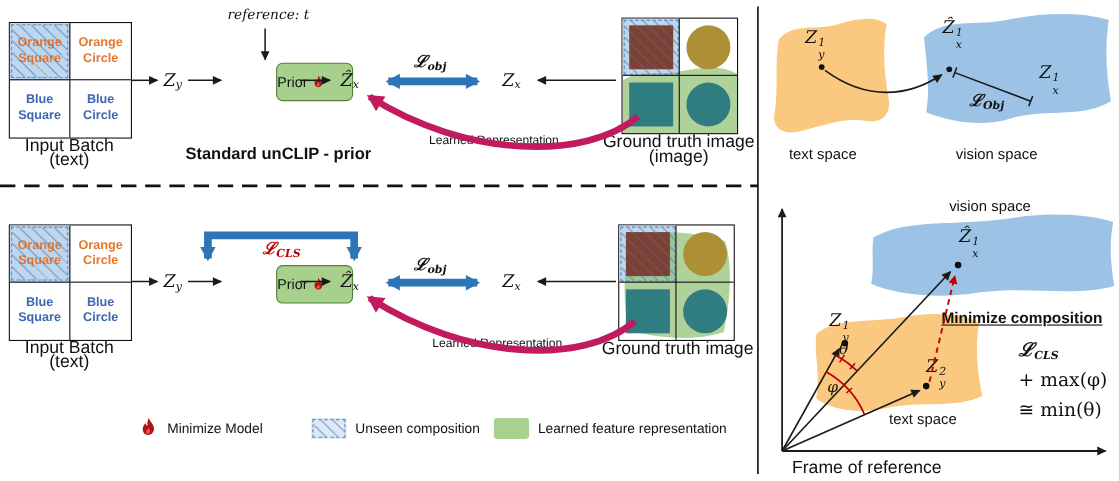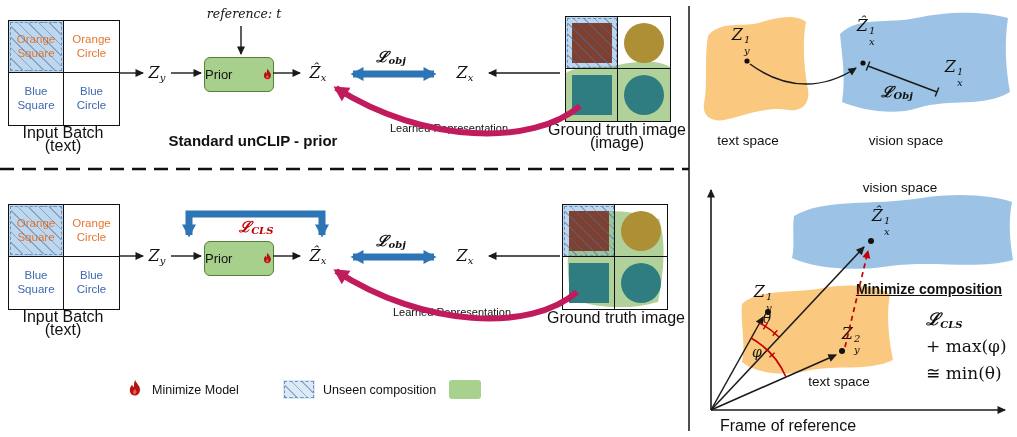--- a/index.html
+++ b/index.html
@@ -27,21 +27,21 @@
   .eq .loss{font-size:17px;}
 
   
   .ss{display:inline-flex;flex-direction:column;line-height:1.05;font-size:10px;vertical-align:-3px;margin-left:1px;font-style:italic;}
   .ss span{display:block;}
 
   
   .in-grid{position:absolute;width:110px;height:104px;border:1.6px solid #111;background:#fff;
            display:grid;grid-template-columns:1fr 1fr;grid-template-rows:1fr 1fr;z-index:2;}
   .in-cell{position:relative;display:flex;flex-direction:column;align-items:center;justify-content:center;
-           font-weight:normal;font-size:11.5px;line-height:1.18;}
+           font-weight:bold;font-size:11.5px;line-height:1.18;}
   .in-cell:nth-child(1){border-right:1.2px solid #111;border-bottom:1.2px solid #111;}
   .in-cell:nth-child(2){border-bottom:1.2px solid #111;}
   .in-cell:nth-child(3){border-right:1.2px solid #111;}
   .txt-orange{color:#E8762C;}
   .txt-blue{color:#3E68B2;}
   .unseen-bg{background:#BDD7EE;}
   .hatch::before{content:"";position:absolute;inset:1px;z-index:3;pointer-events:none;
      background:repeating-linear-gradient(45deg, rgba(80,110,160,0.5) 0 1.2px, transparent 1.2px 7.5px);
      border:1.3px dashed #6E8FBF;}
 
@@ -54,21 +54,21 @@
   .c-brown{background:#7D4031;}
   .c-olive{background:#AD8F35;}
   .c-teal{background:#2F7D80;}
   .gt-blob{position:absolute;inset:0;width:100%;height:100%;z-index:1;}
   .gt-lines{position:absolute;inset:0;z-index:4;pointer-events:none;
      background:linear-gradient(#111,#111) center/1.2px 100% no-repeat,
                 linear-gradient(#111,#111) center/100% 1.2px no-repeat;}
 
   
   .prior{position:absolute;width:68px;height:33px;background:#A8D08D;border:1.6px solid #538135;border-radius:6px;
-         display:flex;align-items:center;justify-content:space-between;gap:5px;font-size:13px;z-index:2;}
+         display:flex;align-items:center;justify-content:flex-start;gap:5px;font-size:13px;z-index:2;margin-left:47px;}
   .flame-s{width:11px;height:13px;}
   .flame-leg{position:absolute;width:16px;height:19px;z-index:3;}
 
   
   .sw{position:absolute;z-index:2;}
   .sw-unseen{width:32px;height:19px;background:#DCE9F6;position:relative;}
   .sw-green{width:32px;height:19px;background:#A9D18E;border-radius:3px;}
 </style>
 </head>
 <body>
@@ -208,20 +208,21 @@
 
   <svg class="flame-leg" style="left:127px;top:379px" viewBox="0 0 12 13">
       <use href="#flame"></use>
     </svg>
   <div class="lbl-left" style="left:152px;top:383px;font-size:12.5px">Minimize Model</div>
 
   <div class="sw sw-unseen hatch" style="left:283px;top:380px"></div>
   <div class="lbl-left" style="left:323px;top:383px;font-size:12.5px">Unseen composition</div>
 
   <div class="sw sw-green" style="left:449px;top:380px"></div>
+  <div class="lbl-left" style="left:489px;top:383px;font-size:12.5px">Learned feature representation</div>
 
   <div class="lbl math" style="left:741px;top:40px"><span>Z</span><span class="ss">
         <span>1</span>
         <span>y</span>
       </span></div>
   <div class="lbl math" style="left:866px;top:31px"><span>Ẑ</span><span class="ss">
         <span>1</span>
         <span>x</span>
       </span></div>
   <div class="lbl math" style="left:954px;top:72px"><span>Z</span><span class="ss">

